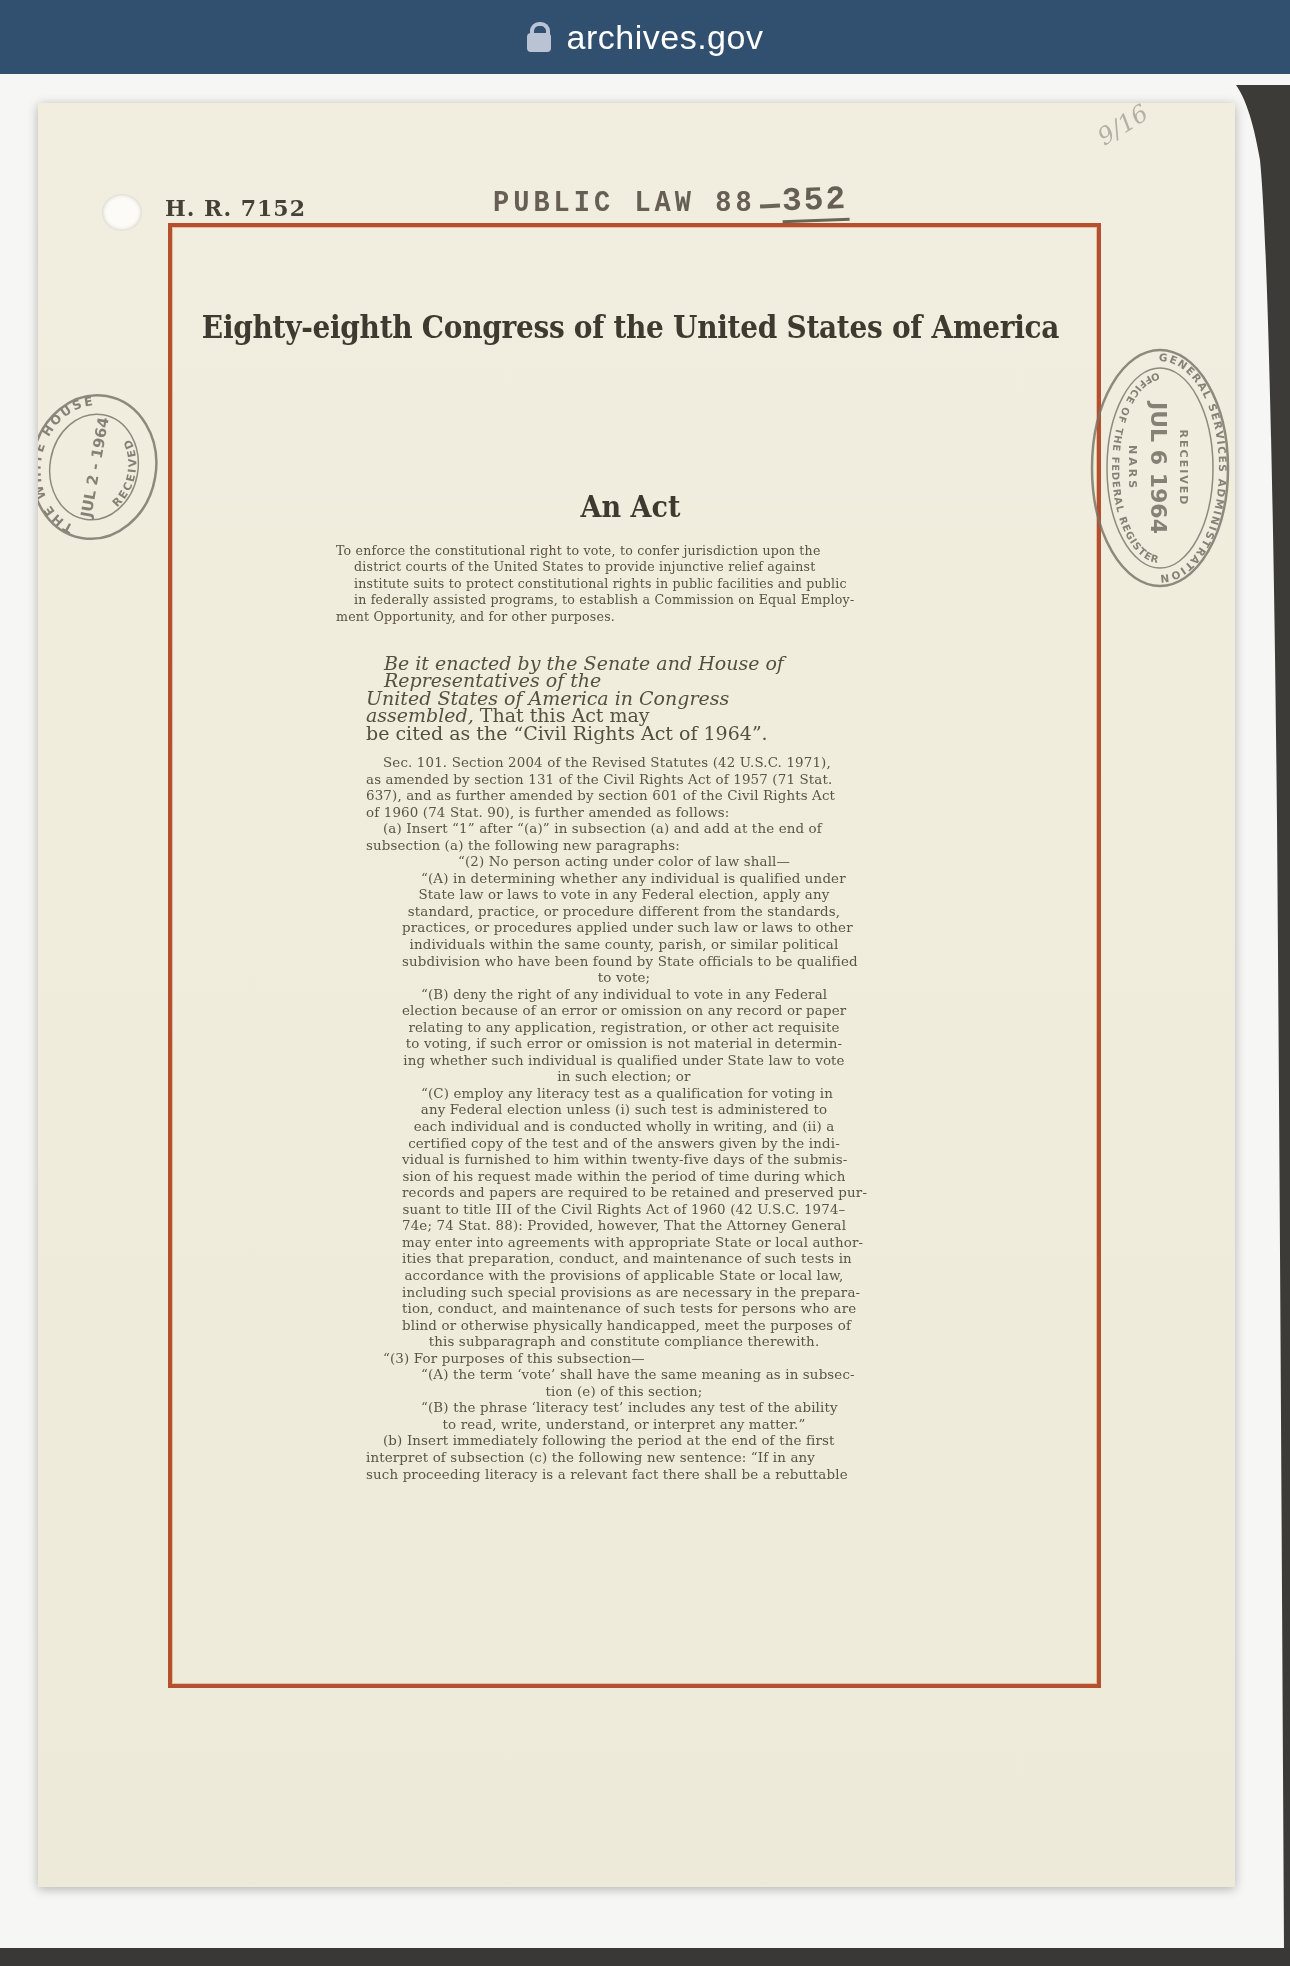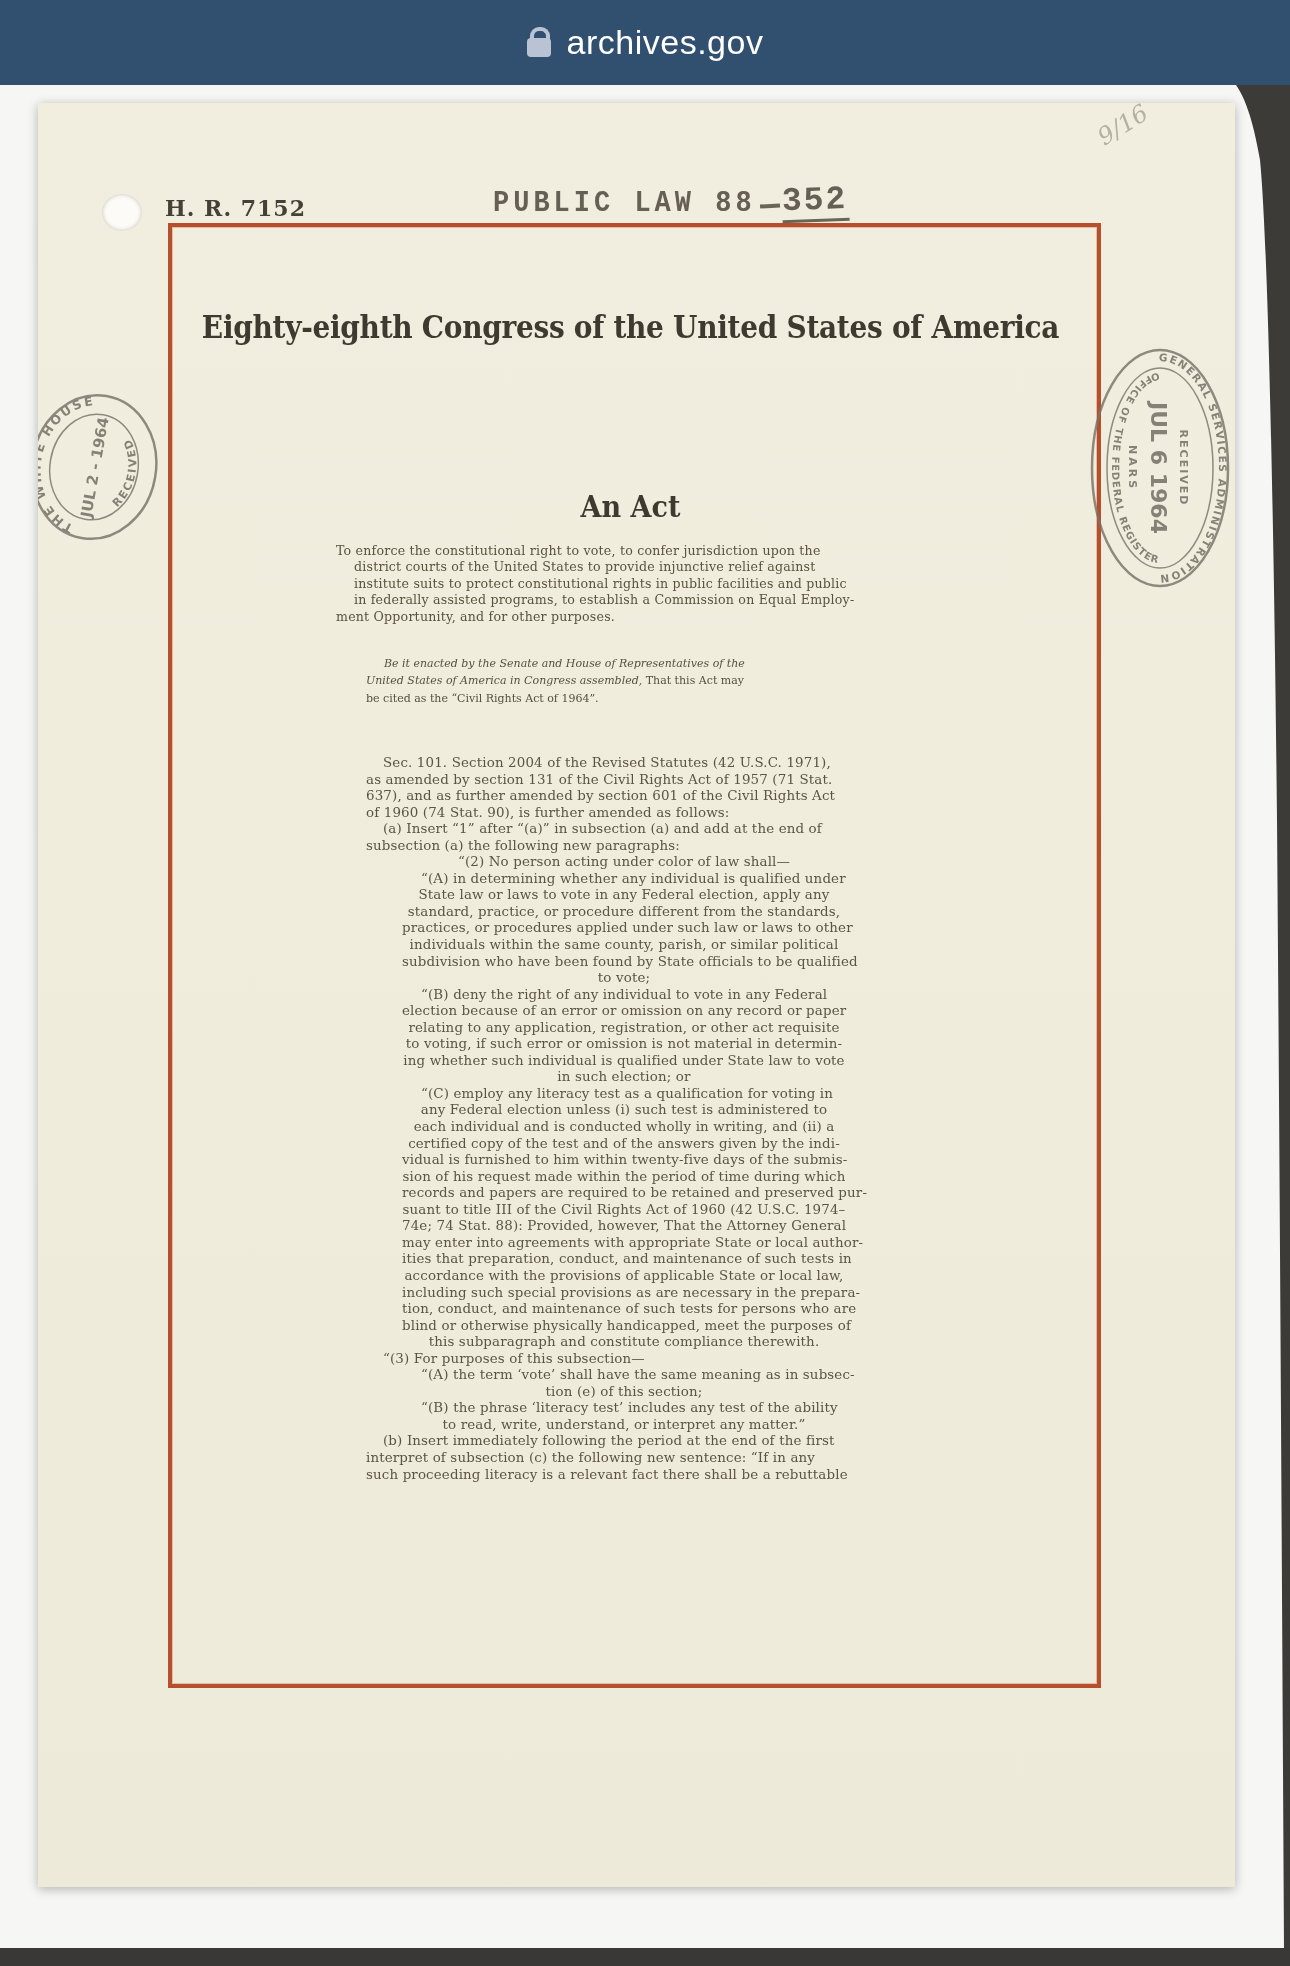--- a/index.html
+++ b/index.html
@@ -1,20 +1,20 @@
 <!DOCTYPE html>
 <html><head>
 <meta charset="utf-8">
 <style>
   html,body{margin:0;padding:0;}
   body{width:1290px;height:1966px;position:relative;overflow:hidden;
        font-family:"Liberation Sans",sans-serif;background:#f6f6f5;}
 
   
-  .urlbar{position:absolute;left:0;top:0;width:1290px;height:85px;
+  .urlbar{position:absolute;left:0;top:0;width:1290px;height:74px;
           background:#31506f;display:flex;align-items:center;justify-content:center;
           border-bottom:1px solid #274souffle;}
   .urlbar-inner{display:flex;align-items:center;gap:16px;}
   .lock{position:relative;width:24px;height:19px;background:#b9c3d3;border-radius:4px;margin-top:10px;}
   .lock:before{content:"";position:absolute;left:3px;top:-11px;width:12px;height:14px;
                border:4px solid #b9c3d3;border-bottom:none;border-radius:9px 9px 0 0;}
   .url-text{color:#ffffff;font-size:34px;letter-spacing:.5px;}
 
   .bottombar{position:absolute;left:0;top:1948px;width:1290px;height:18px;background:#3a3836;}
 
@@ -49,21 +49,21 @@
   .session{top:266px;font-size:15px;font-weight:bold;letter-spacing:4px;color:#4a4537;}
   .convened{top:303px;font-size:16px;font-style:italic;font-weight:bold;
             color:#4a4537;line-height:23px;}
   .an-act{top:388px;font-size:27px;font-weight:bold;color:#3e3a2f;transform:scaleY(1.1);}
   .title-heading{top:616px;font-size:15px;font-weight:bold;letter-spacing:2px;color:#4a4437;}
 
   .preamble{position:absolute;left:298px;top:440px;width:520px;font-size:12.6px;
             line-height:16.4px;color:#59523f;letter-spacing:.2px;}
   .preamble-line.ind1{margin-left:18px;}
 
-  .enacting{position:absolute;left:328px;top:552px;width:470px;font-size:11px;
+  .enacting{position:absolute;left:328px;top:552px;width:470px;font-size:19px;
             line-height:17.4px;color:#55503e;}
   .enacting .e-first{margin-left:18px;}
   .em{font-style:italic;}
 
   .body-col{position:absolute;left:328px;top:652px;width:480px;font-size:13.4px;
             line-height:16.55px;color:#5a5443;letter-spacing:.15px;}
   .body-line{white-space:nowrap;}
   .body-line.ind0{margin-left:0;}
   .body-line.ind1{margin-left:17px;}
   .body-line.ind2{margin-left:36px;text-align:center;}

